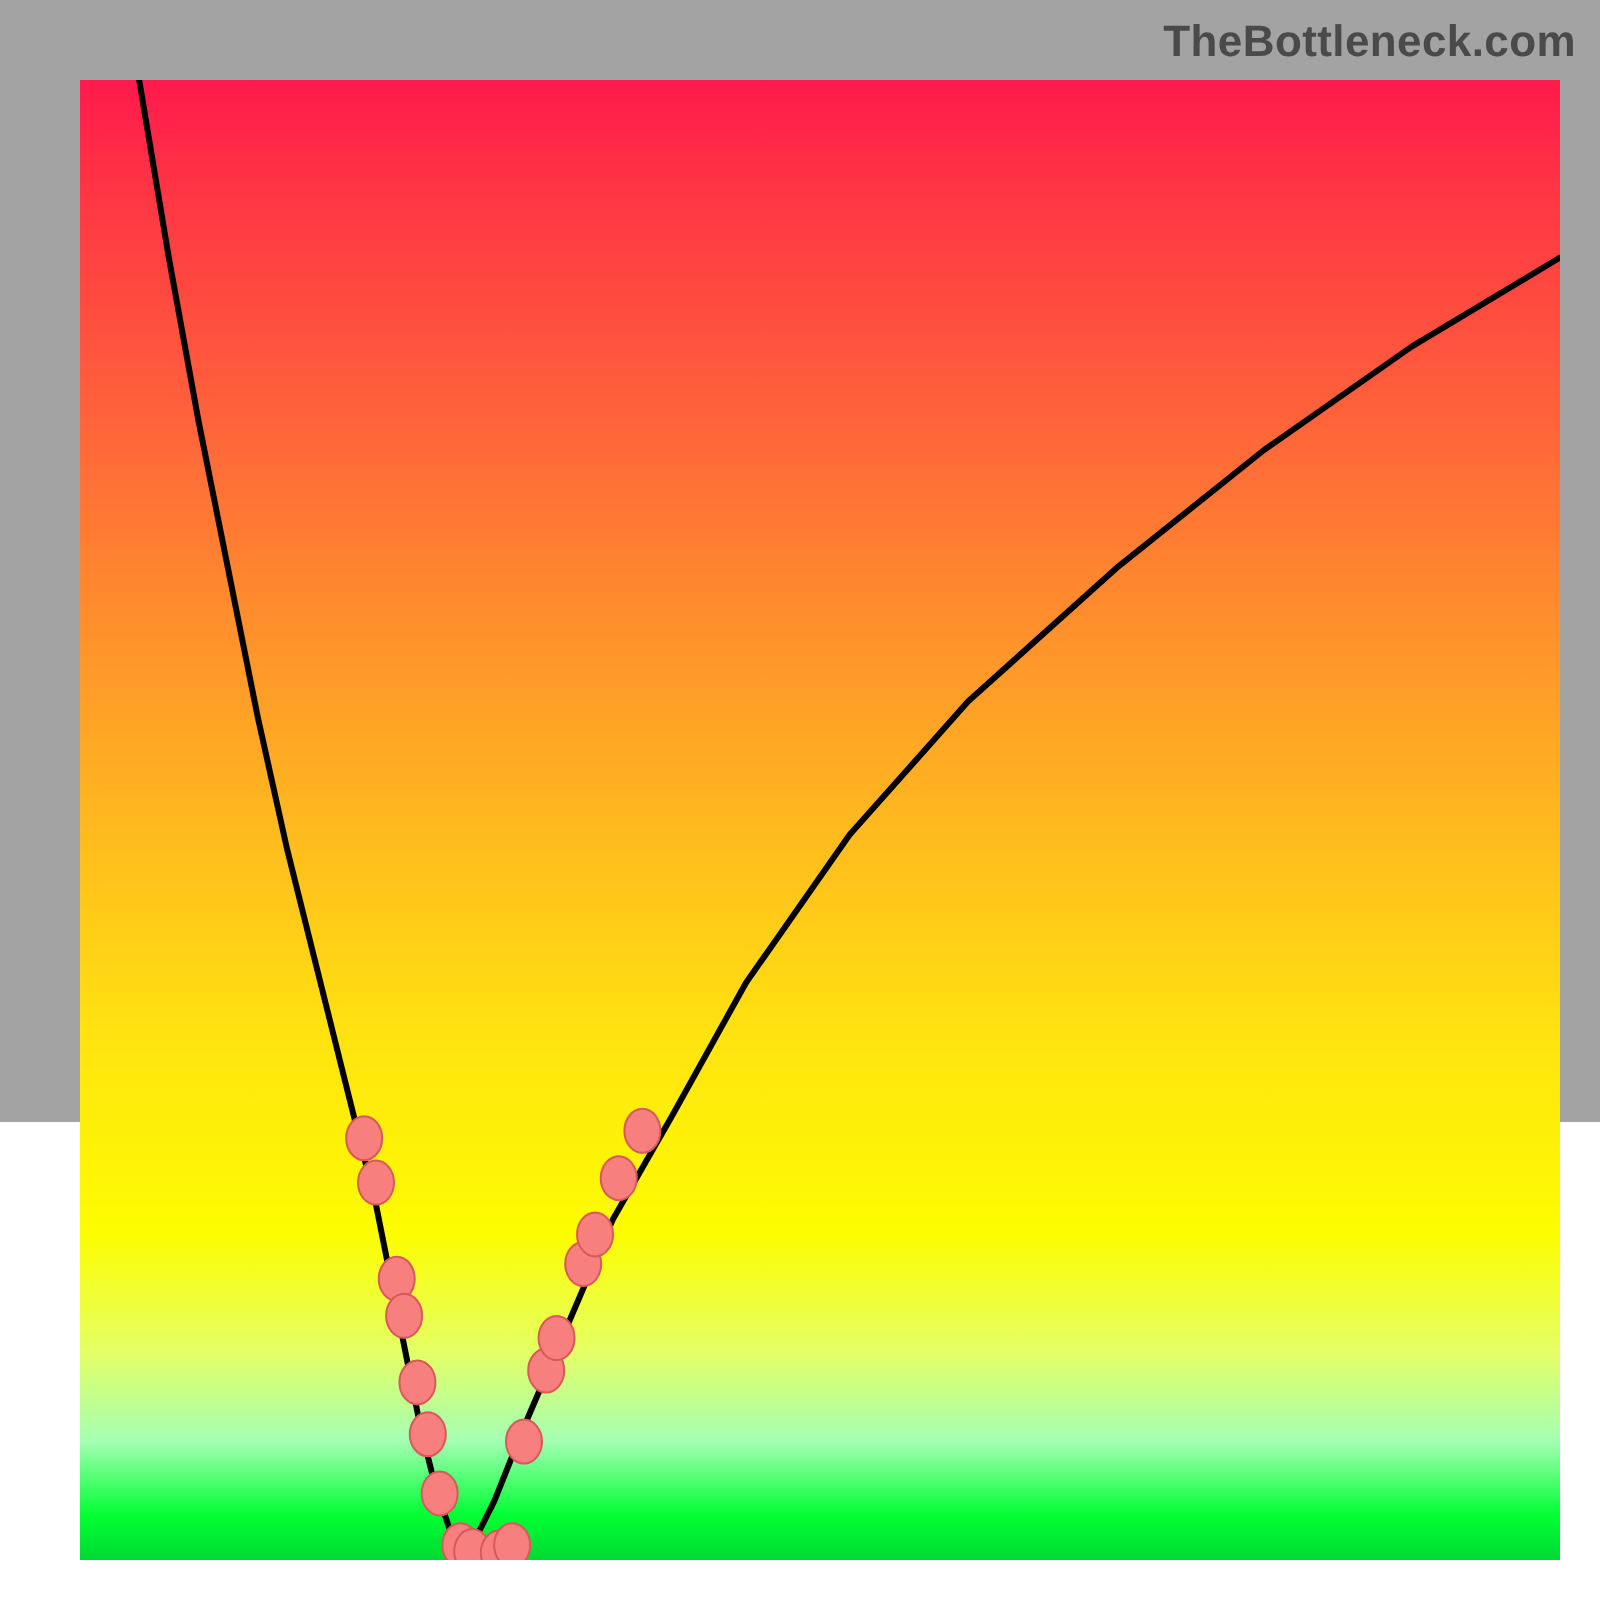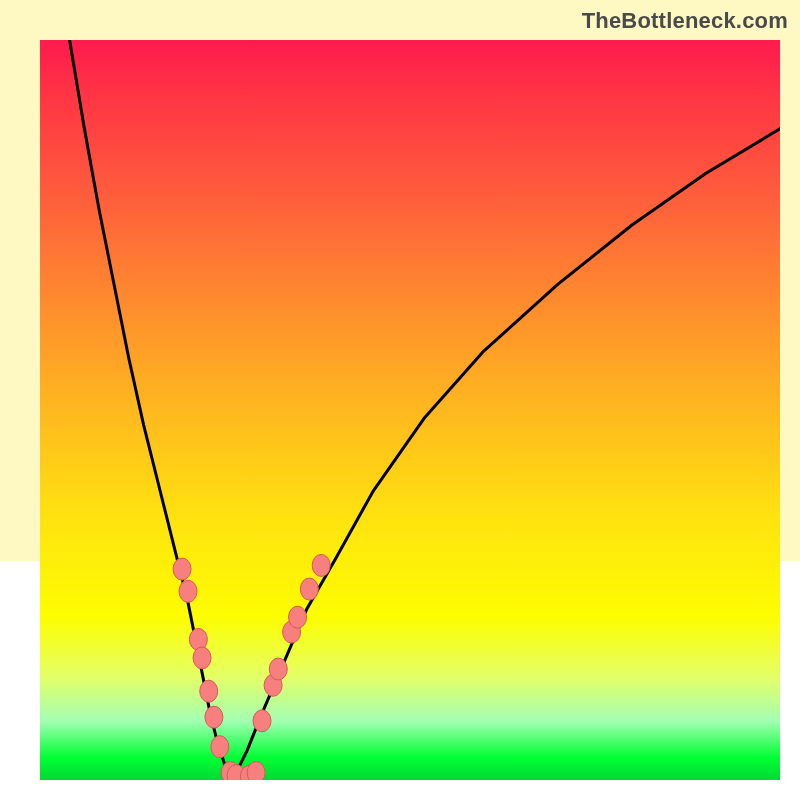--- a/index.html
+++ b/index.html
@@ -1,16 +1,16 @@
 <!DOCTYPE html>
 <html><head>
 <meta charset="utf-8">
 <style>
   html,body{margin:0;padding:0;width:800px;height:800px;overflow:hidden;font-family:Arial,Helvetica,sans-serif}
-  #stage{position:relative;width:800px;height:561px;background:#fef9c3}
+  #stage{position:relative;width:800px;height:561px;background:#a3a3a3}
   #plot-area{position:absolute;left:40px;top:40px;width:740px;height:740px;
     background:linear-gradient(to bottom,
       #ff1a4d 0%,
       #ff3344 7%,
       #ff5a3d 20%,
       #ff8a2e 35%,
       #ffb81f 50%,
       #ffe40f 65%,
       #fdfd00 78%,
       #e4ff66 86%,

